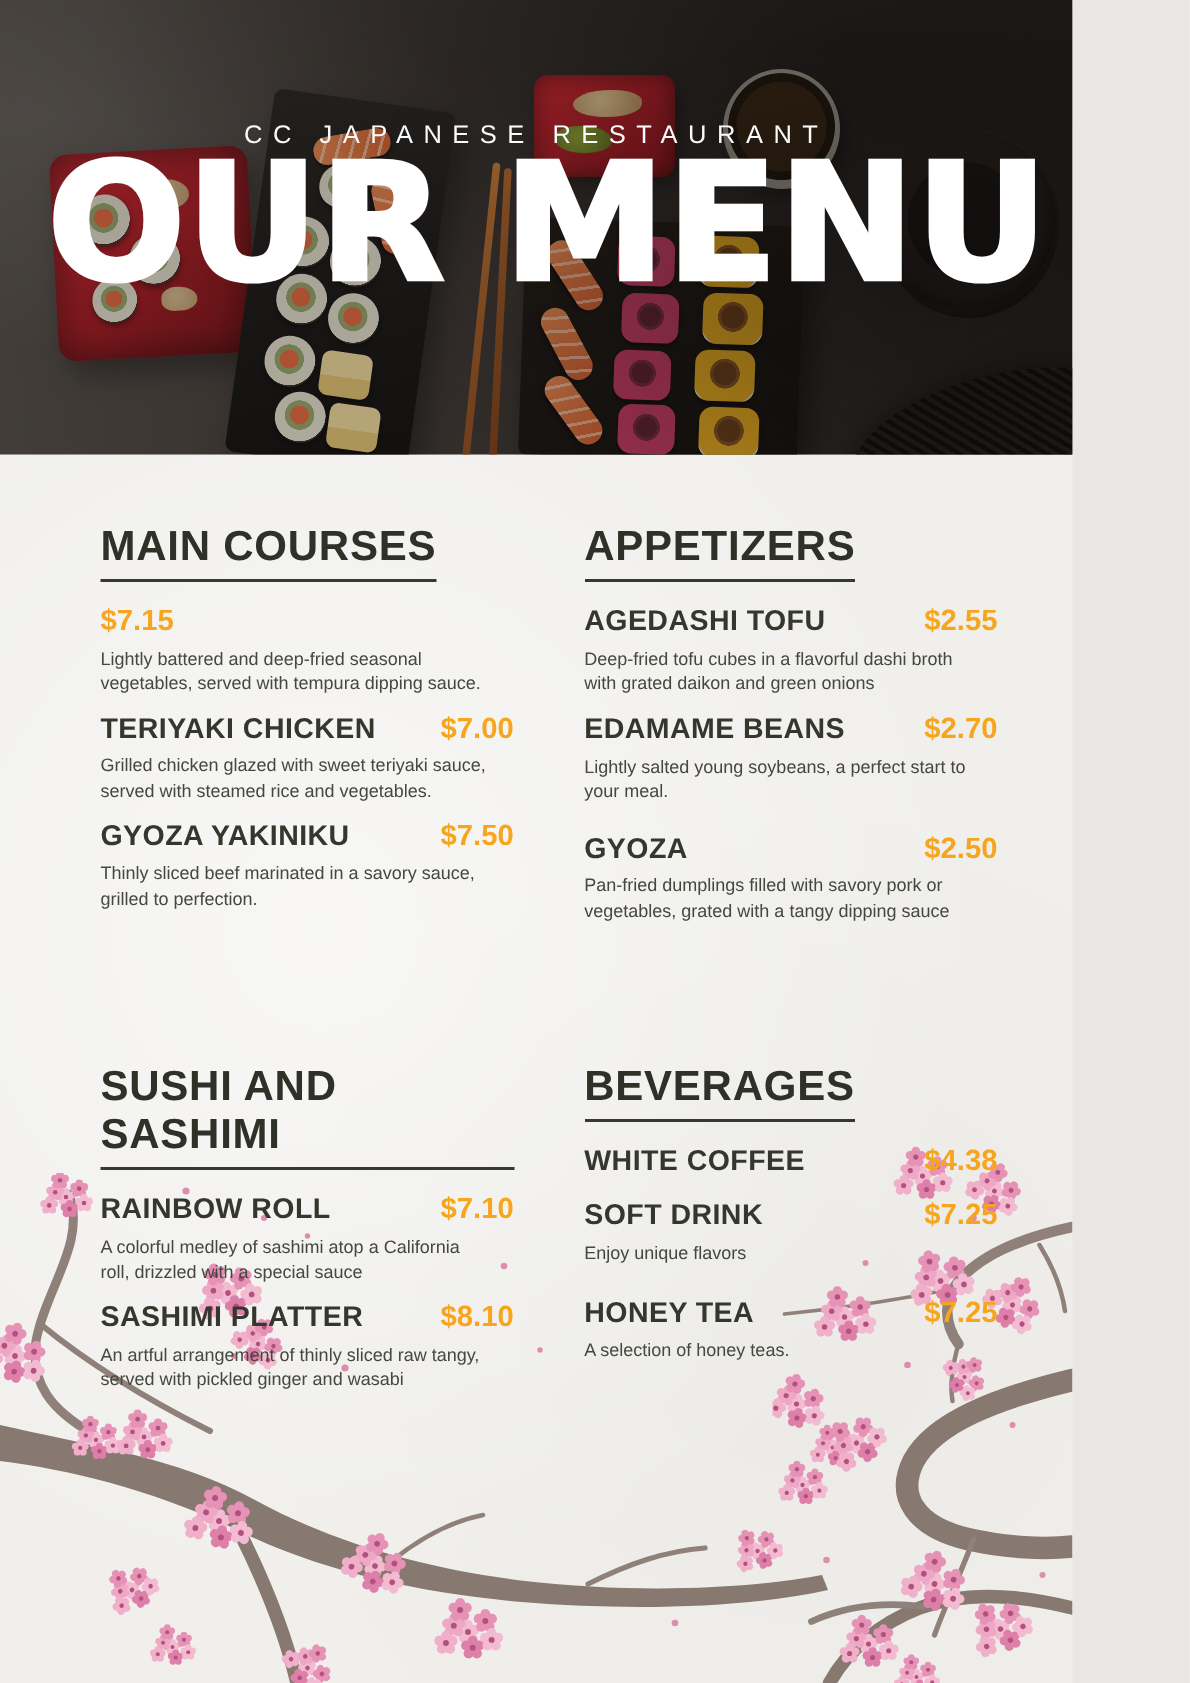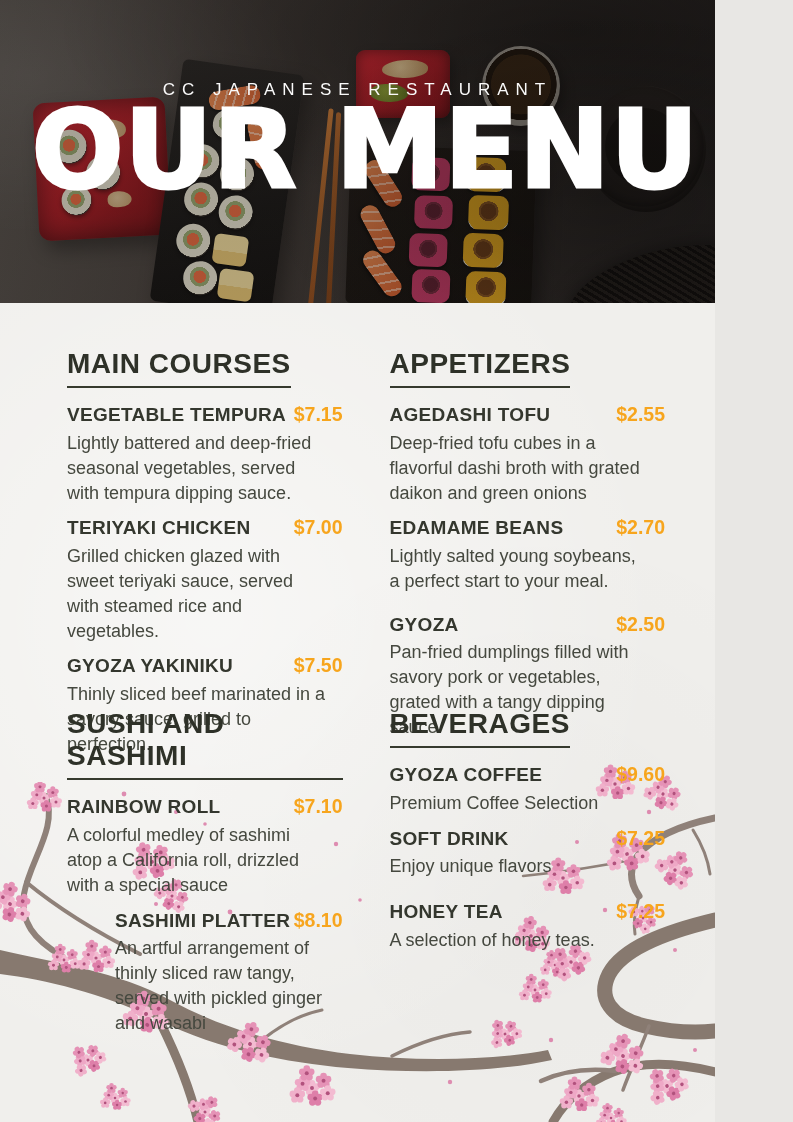--- a/index.html
+++ b/index.html
@@ -114,22 +114,22 @@
   }
   .section-title{
     display:inline-block; font-size:28px; font-weight:bold; letter-spacing:.5px;
     color:#2e3128; line-height:1.15; padding-bottom:6px;
     border-bottom:2.5px solid #363a2e; margin-bottom:14px;
   }
   .item{ margin-bottom:10px; }
   .item-row{ display:flex; justify-content:space-between; align-items:baseline; }
   .item-name{ font-size:19px; font-weight:bold; letter-spacing:.3px; color:#34372e; line-height:1.3; }
   .item-price{ font-size:19.5px; font-weight:bold; color:#f7a51d; line-height:1.3; }
-  .item-desc{ max-width:260px; font-size:18px; line-height:1.38; color:#45483f; margin-top:3px; }
-  .mt18{ margin-top:18px; } .mt10{ margin-top:10px;margin-left:48px; } .mt8{ margin-top:20px; }
+  .item-desc{ max-width:260px; font-size:12px; line-height:1.38; color:#45483f; margin-top:3px; }
+  .mt18{ margin-top:18px; } .mt10{ margin-top:10px; } .mt8{ margin-top:20px; }
 </style>
 </head>
 <body>
 
 <div class="page">
 
   <header class="hero">
     <div class="hero-art">
       <div class="plate-red-left">
         <div class="mk" style="left:18px; top:28px;"></div>
@@ -271,21 +271,20 @@
           <circle cx="180" cy="300" r="2"></circle>
       </g>
     </svg>
 
     <div class="menu-grid">
 
       <section>
         <h2 class="section-title">MAIN COURSES</h2>
         <div class="item">
           <div class="item-row">
-            <span class="item-name">VEGETABLE TEMPURA</span>
             <span class="item-price">$7.15</span>
           </div>
           <p class="item-desc">Lightly battered and deep-fried seasonal vegetables, served with tempura dipping sauce.</p>
         </div>
         <div class="item">
           <div class="item-row">
             <span class="item-name">TERIYAKI CHICKEN</span>
             <span class="item-price">$7.00</span>
           </div>
           <p class="item-desc">Grilled chicken glazed with sweet teriyaki sauce, served with steamed rice and vegetables.</p>
@@ -339,24 +338,23 @@
             <span class="item-price">$8.10</span>
           </div>
           <p class="item-desc">An artful arrangement of thinly sliced raw tangy, served with pickled ginger and wasabi</p>
         </div>
       </section>
 
       <section>
         <h2 class="section-title">BEVERAGES</h2>
         <div class="item">
           <div class="item-row">
-            <span class="item-name">GYOZA COFFEE</span>
-            <span class="item-price">$9.60</span>
-          </div>
-          <p class="item-desc">Premium Coffee Selection</p>
+            <span class="item-name">WHITE COFFEE</span>
+            <span class="item-price">$4.38</span>
+          </div>
         </div>
         <div class="item">
           <div class="item-row">
             <span class="item-name">SOFT DRINK</span>
             <span class="item-price">$7.25</span>
           </div>
           <p class="item-desc">Enjoy unique flavors</p>
         </div>
         <div class="item mt8">
           <div class="item-row">

